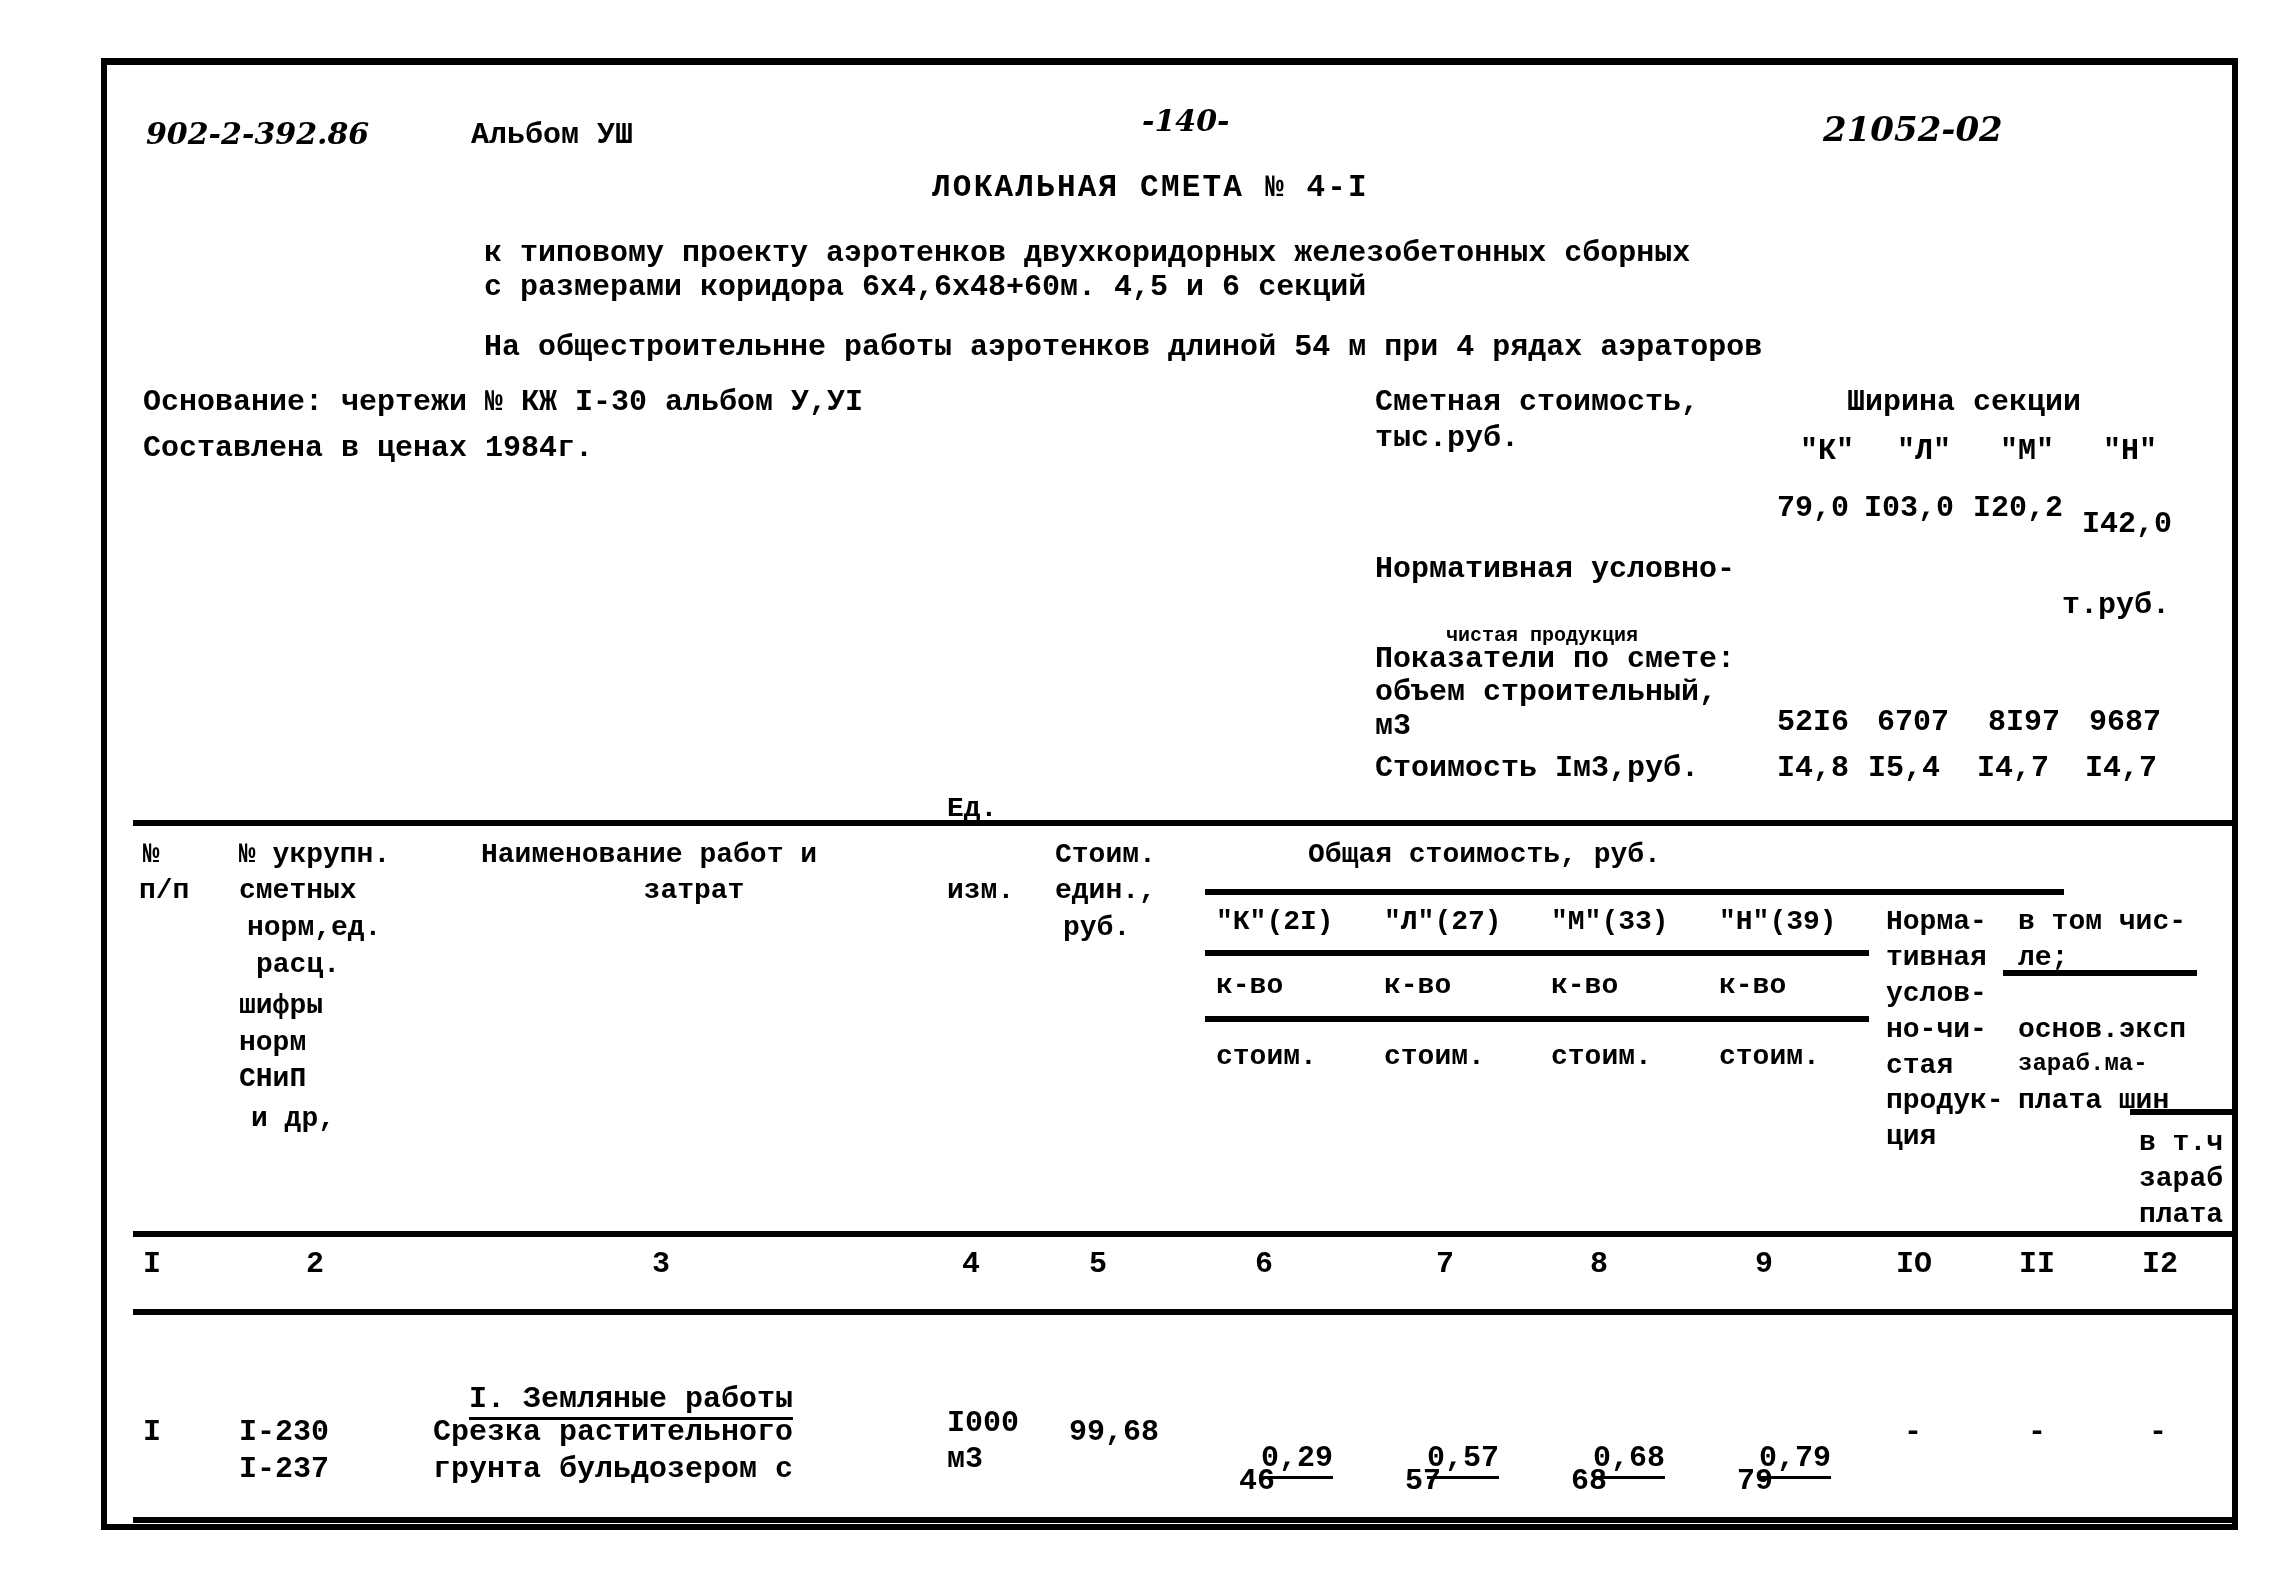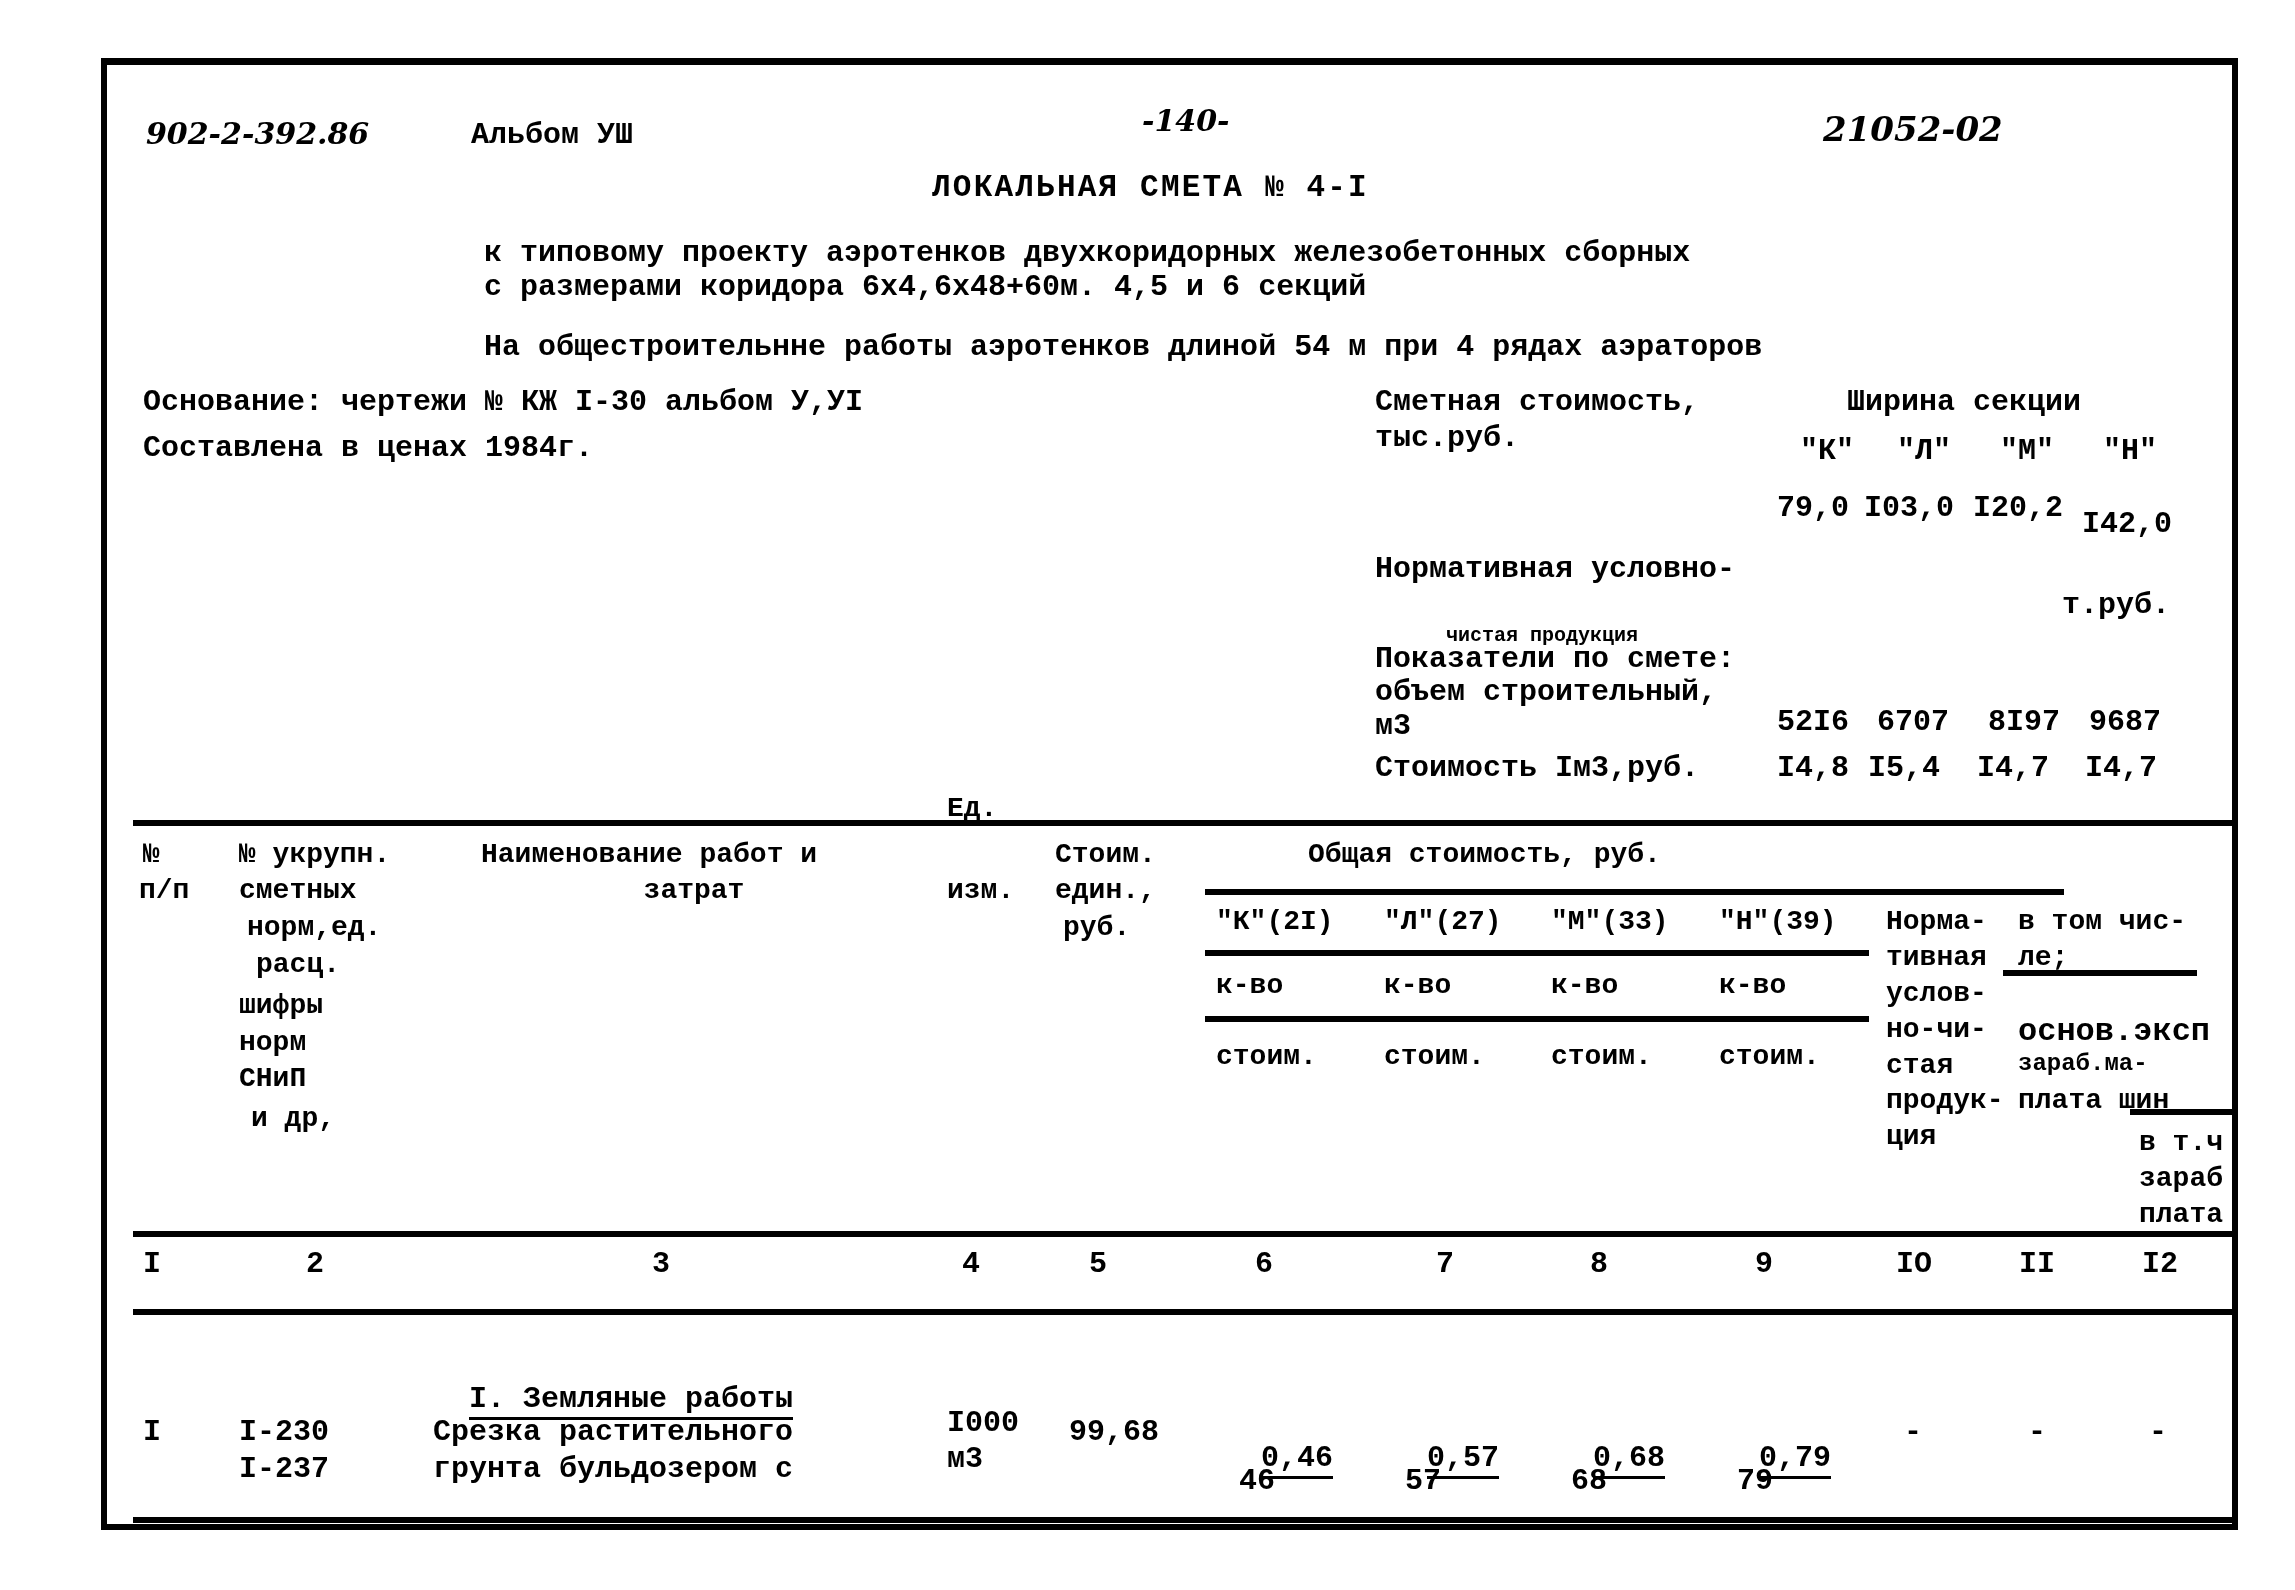--- a/index.html
+++ b/index.html
@@ -144,21 +144,21 @@
 <div class="t mono" style="left:1886px;top:907px;font-size:28px;">Норма-</div>
 <div class="t mono" style="left:1886px;top:943px;font-size:28px;">тивная</div>
 <div class="t mono" style="left:1886px;top:979px;font-size:28px;">услов-</div>
 <div class="t mono" style="left:1886px;top:1015px;font-size:28px;">но-чи-</div>
 <div class="t mono" style="left:1886px;top:1051px;font-size:28px;">стая</div>
 <div class="t mono" style="left:1886px;top:1086px;font-size:28px;">продук-</div>
 <div class="t mono" style="left:1886px;top:1122px;font-size:28px;">ция</div>
 
 <div class="t mono" style="left:2018px;top:907px;font-size:28px;">в том чис-</div>
 <div class="t mono" style="left:2018px;top:943px;font-size:28px;">ле;</div>
-<div class="t mono" style="left:2018px;top:1015px;font-size:32px;">основ.эксп</div>
+<div class="t mono" style="left:2018px;top:1015px;font-size:28px;">основ.эксп</div>
 <div class="t mono" style="left:2018px;top:1051px;font-size:24px;">зараб.ма-</div>
 <div class="t mono" style="left:2018px;top:1086px;font-size:28px;">плата шин</div>
 
 <div class="t mono" style="left:2139px;top:1128px;font-size:28px;">в т.ч</div>
 <div class="t mono" style="left:2139px;top:1164px;font-size:28px;">зараб</div>
 <div class="t mono" style="left:2139px;top:1200px;font-size:28px;">плата</div>
 
 <div class="t mono" style="left:143px;top:1249px;font-size:30px;">I</div>
 <div class="t mono" style="left:306px;top:1249px;font-size:30px;">2</div>
 <div class="t mono" style="left:652px;top:1249px;font-size:30px;">3</div>
@@ -183,21 +183,21 @@
 
 <div class="t mono" style="left:433px;top:1417px;font-size:30px;">Срезка растительного</div>
 <div class="t mono" style="left:433px;top:1454px;font-size:30px;">грунта бульдозером с</div>
 
 <div class="t mono" style="left:947px;top:1408px;font-size:30px;">I000</div>
 <div class="t mono" style="left:947px;top:1444px;font-size:30px;">м3</div>
 
 <div class="t mono" style="left:1069px;top:1417px;font-size:30px;">99,68</div>
 
 <div class="t mono" style="left:1225px;top:1411px;font-size:30px;">
-  <span class="ul">0,46</span></div>
+  <span class="ul">0,29</span></div>
 <div class="t mono" style="left:1239px;top:1466px;font-size:30px;">46</div>
 
 <div class="t mono" style="left:1391px;top:1411px;font-size:30px;">
   <span class="ul">0,57</span></div>
 <div class="t mono" style="left:1405px;top:1466px;font-size:30px;">57</div>
 
 <div class="t mono" style="left:1557px;top:1411px;font-size:30px;">
   <span class="ul">0,68</span></div>
 <div class="t mono" style="left:1571px;top:1466px;font-size:30px;">68</div>
 

